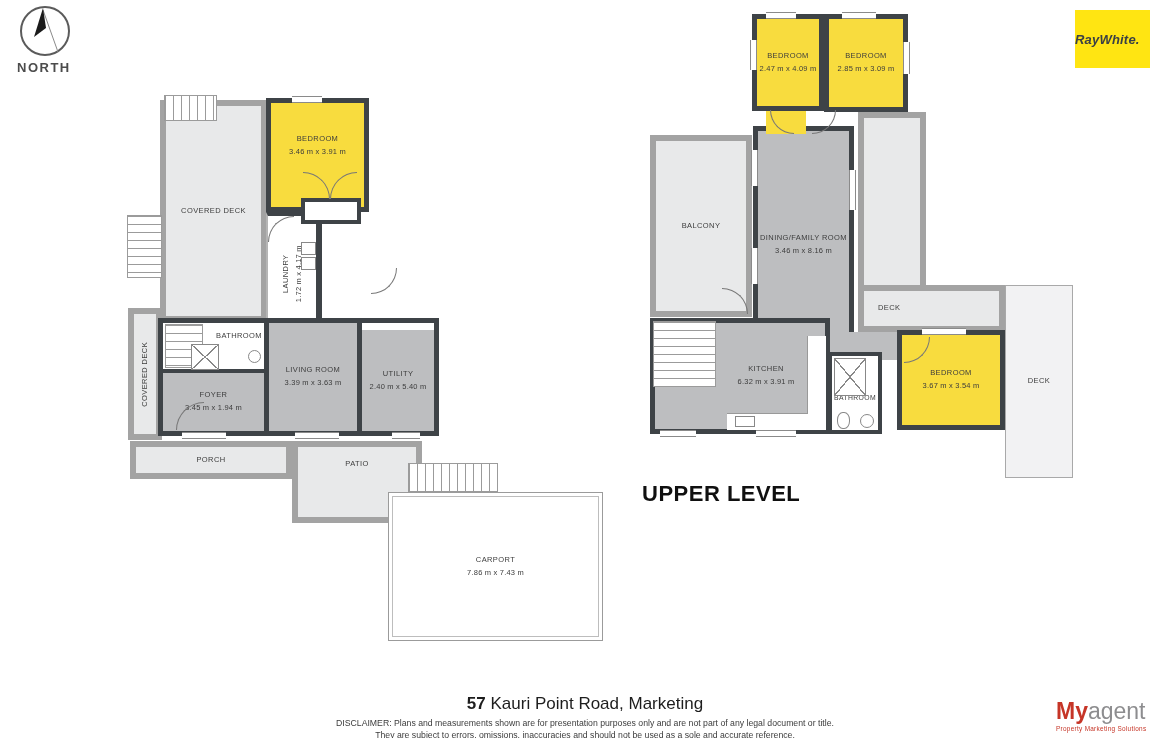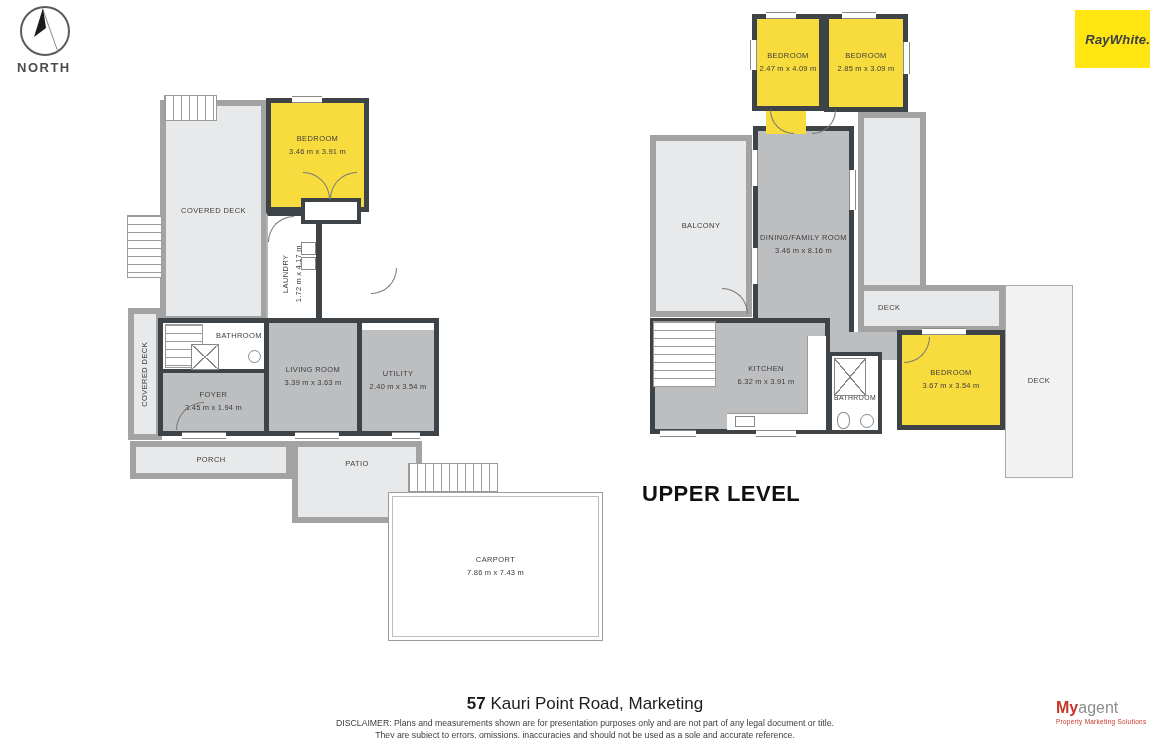--- a/index.html
+++ b/index.html
@@ -24,27 +24,27 @@
                      linear-gradient(to bottom right,transparent calc(50% - .6px),#888 calc(50% - .6px),#888 calc(50% + .6px),transparent calc(50% + .6px));}
   .win-h{background:#fff;border-top:1px solid #8a8a8a;border-bottom:1px solid #8a8a8a;z-index:6;}
   .win-v{background:#fff;border-left:1px solid #8a8a8a;border-right:1px solid #8a8a8a;z-index:6;}
   .arc{z-index:7;}
   .arc.q1{border-top:1px solid #777;border-left:1px solid #777;border-top-left-radius:100%;}
   .arc.q2{border-top:1px solid #777;border-right:1px solid #777;border-top-right-radius:100%;}
   .arc.q3{border-bottom:1px solid #777;border-left:1px solid #777;border-bottom-left-radius:100%;}
   .arc.q4{border-bottom:1px solid #777;border-right:1px solid #777;border-bottom-right-radius:100%;}
   .title{font-size:22px;font-weight:bold;color:#101010;letter-spacing:.5px;}
   .fixture{border:1px solid #888;background:#fff;}
-  .brandbox{background:#FFE512;display:flex;align-items:center;justify-content:flex-end;}
+  .brandbox{background:#FFE512;display:flex;align-items:center;justify-content:flex-start;}
   .brandbox span{font-size:13px;font-weight:bold;font-style:italic;color:#3A4045;letter-spacing:.2px;}
   .north-lbl{font-size:13px;font-weight:bold;color:#4c4c4c;letter-spacing:1.5px;}
   .addr{font-size:17px;color:#1d1d1d;}
   .addr b{font-weight:bold;}
   .disc{font-size:8.7px;color:#3c3c3c;line-height:1.35;}
-  .agency-line{font-size:16px;line-height:1;}
+  .agency-line{font-size:23px;line-height:1;}
   .agency-line .red{color:#C63527;font-weight:bold;}
   .agency-line .gry{color:#8D8D8F;font-weight:400;}
   .agency-tag{font-size:6.4px;color:#C63527;letter-spacing:.3px;margin-top:2px;}
 </style>
 </head>
 <body>
 
 <div class="canvas">
 
   <svg class="abs" style="left:18px;top:4px;" width="54" height="54" viewBox="0 0 54 54">
@@ -119,21 +119,21 @@
   <div class="abs room gray" style="left:269px;top:323px;width:88px;height:108px;">
     <div class="lbl">
       <span class="nm">LIVING ROOM</span>
       <span class="dm">3.39 m x 3.63 m</span>
     </div>
   </div>
 
   <div class="abs room gray" style="left:362px;top:330px;width:72px;height:101px;">
     <div class="lbl">
       <span class="nm">UTILITY</span>
-      <span class="dm">2.40 m x 3.54 m</span>
+      <span class="dm">2.40 m x 5.40 m</span>
     </div>
   </div>
   <div class="abs win-h" style="left:182px;top:432px;width:44px;height:7px;"></div>
   <div class="abs win-h" style="left:295px;top:432px;width:44px;height:7px;"></div>
   <div class="abs win-h" style="left:392px;top:432px;width:28px;height:7px;"></div>
 
   <div class="abs room outdoor" style="left:292px;top:441px;width:130px;height:82px;align-items:flex-start;">
     <div class="lbl" style="margin-top:11px;">
         <span class="nm">PATIO</span>
       </div>

